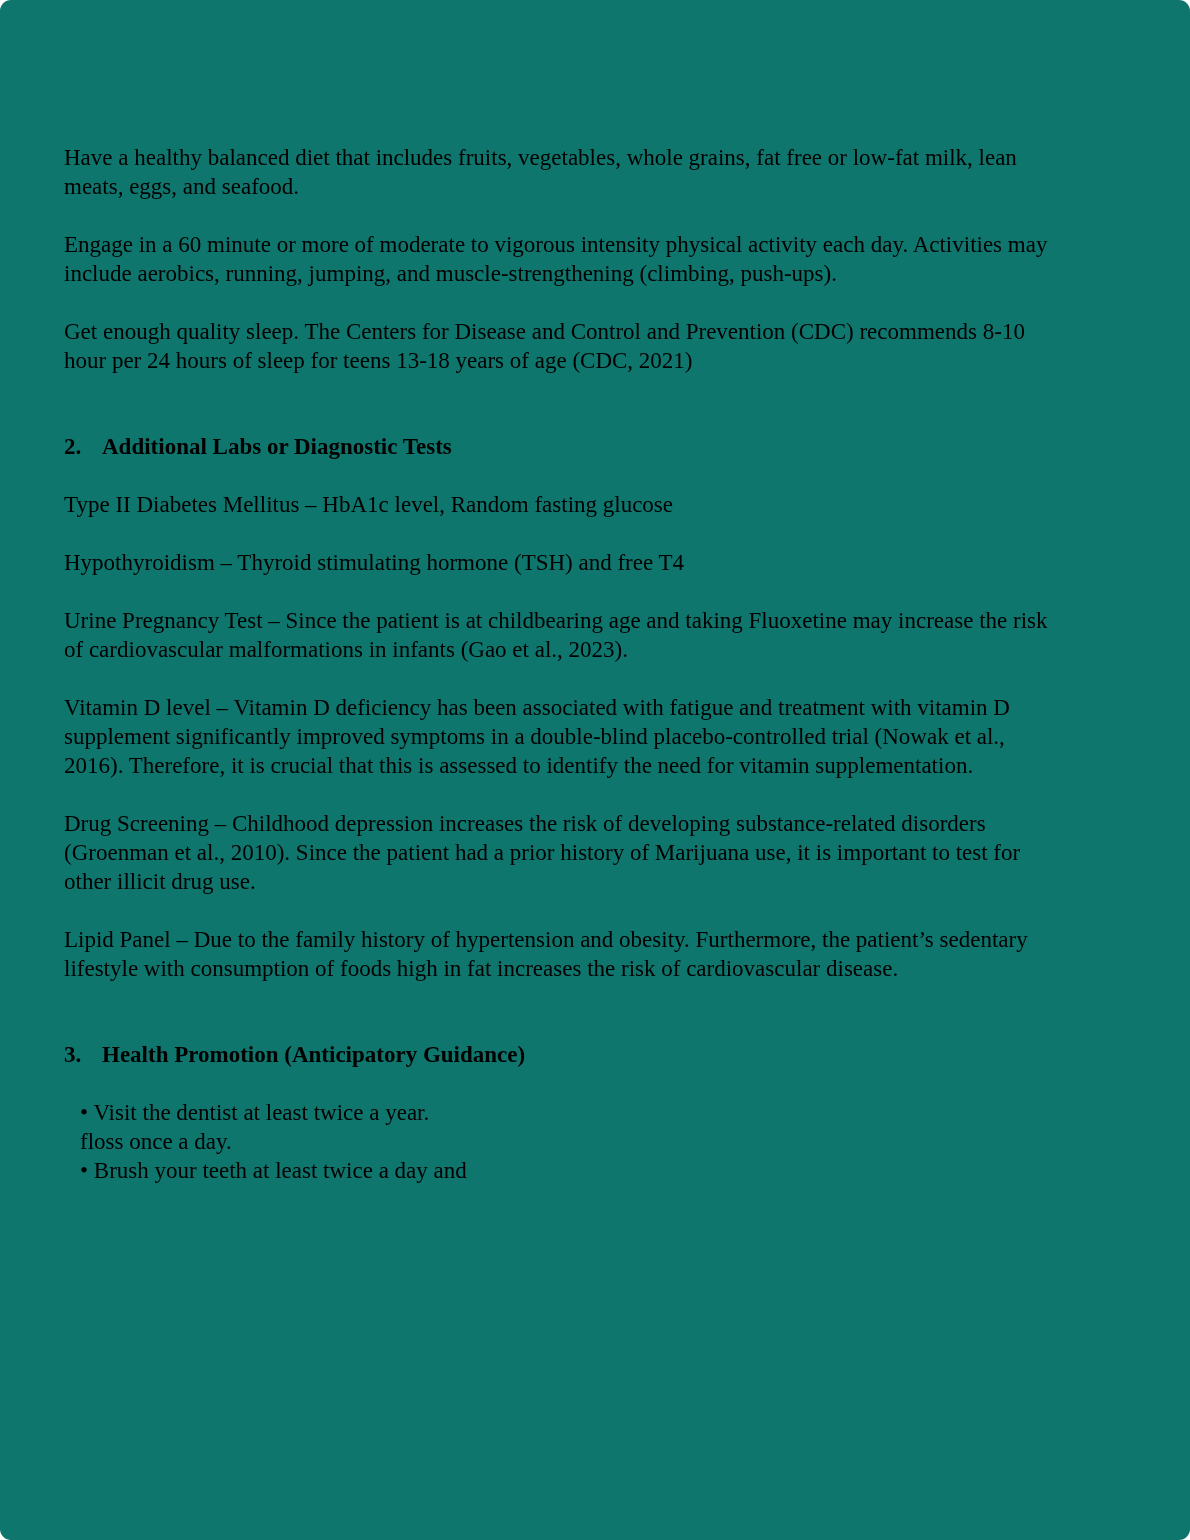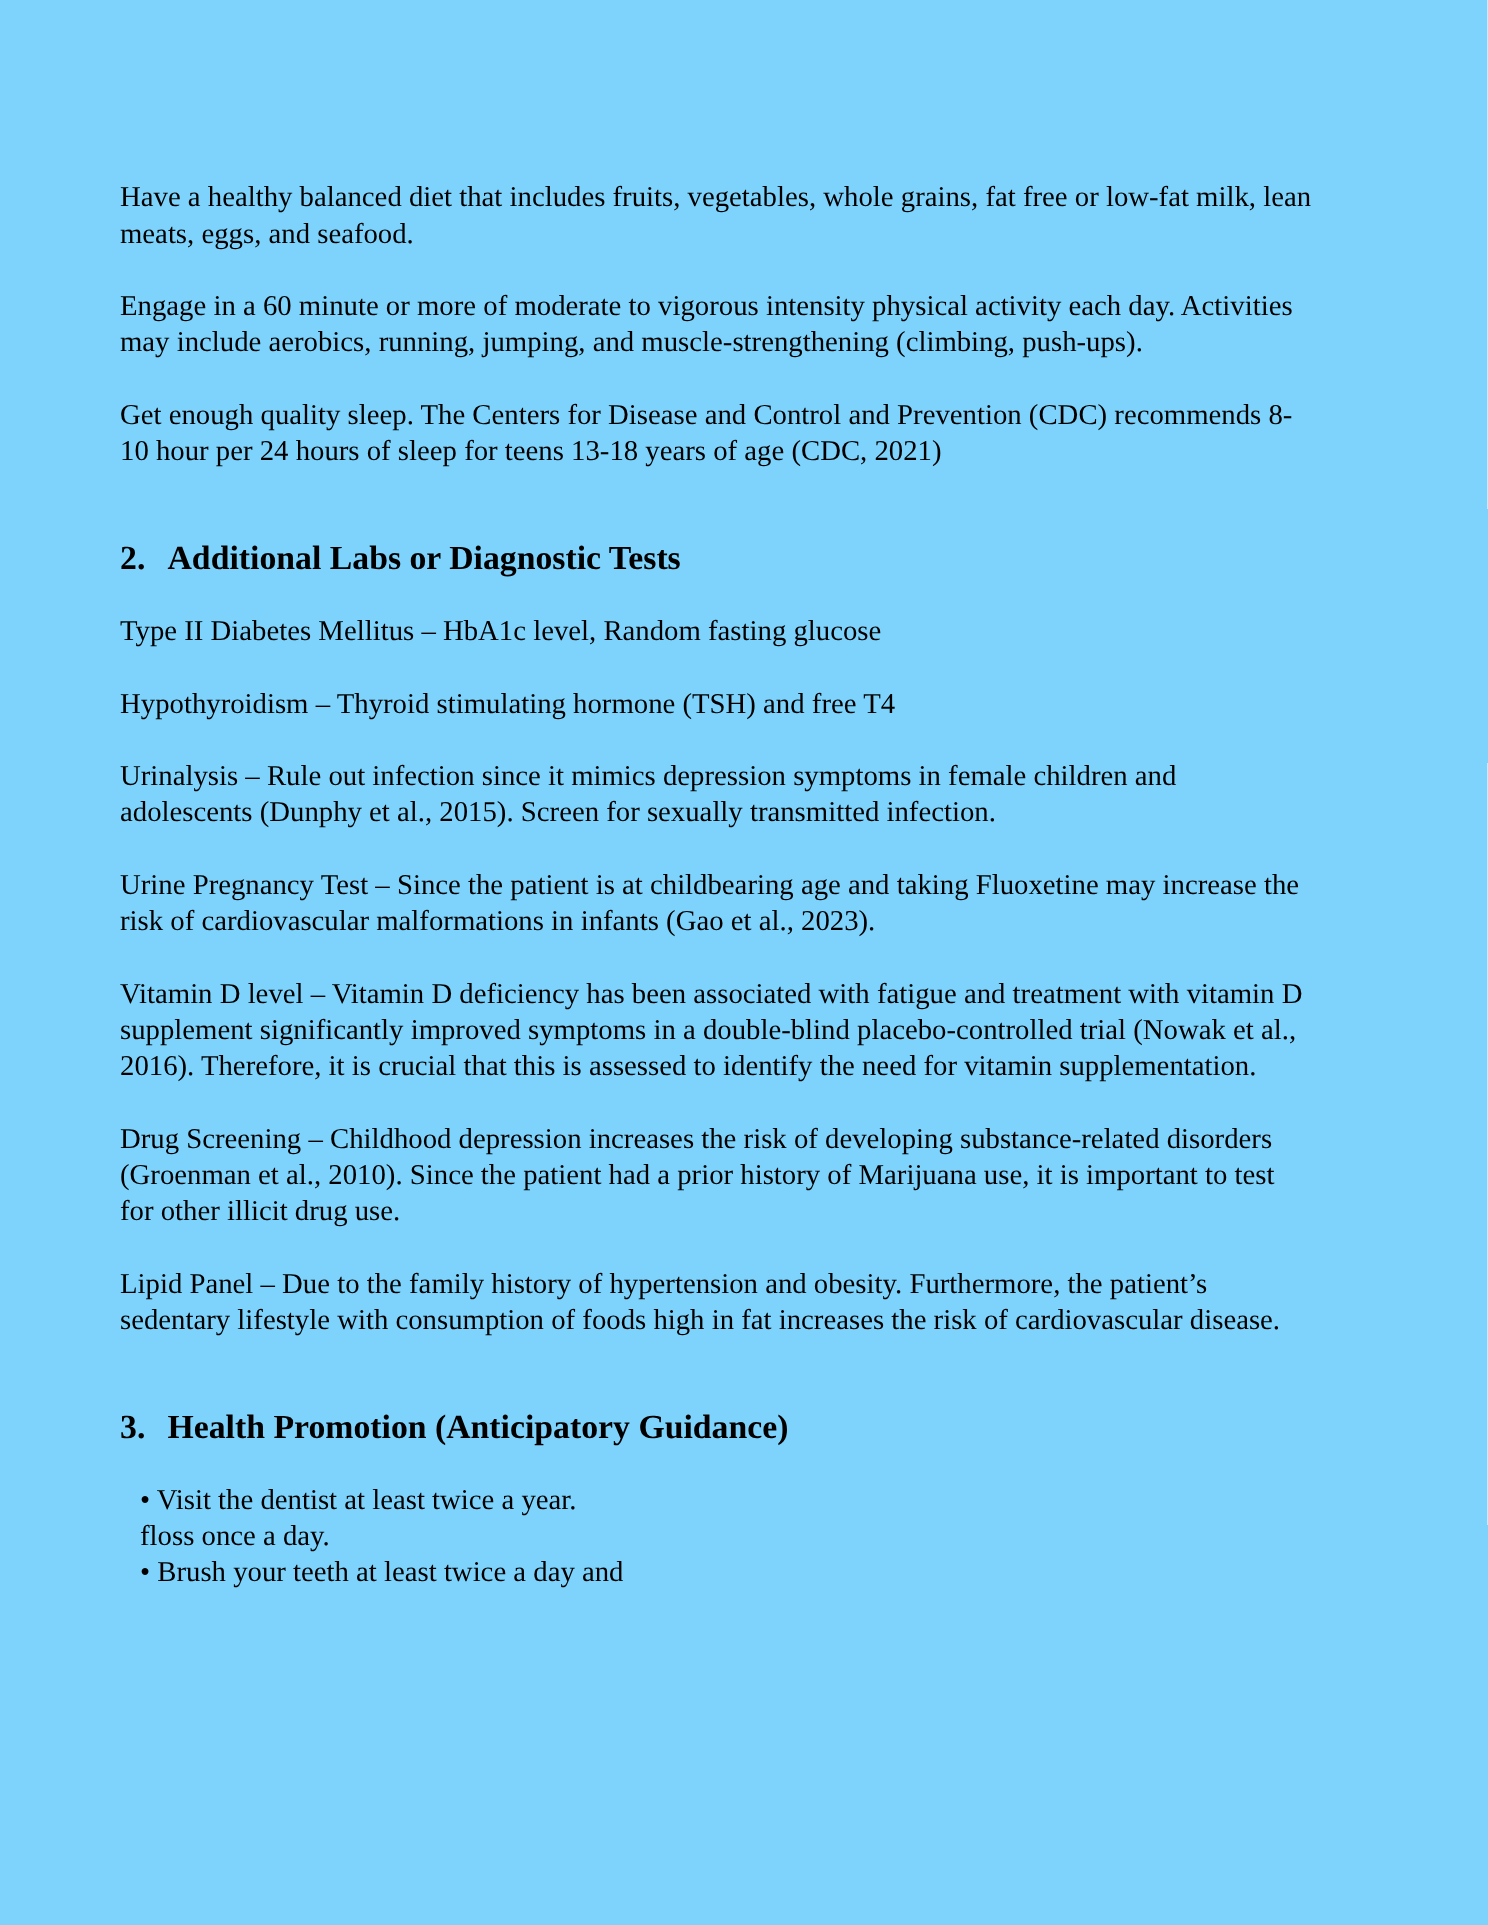--- a/index.html
+++ b/index.html
@@ -5,35 +5,36 @@
   html, body {
     margin: 0;
     padding: 0;
     background: #ffffff;
   }
   .sheet {
     position: relative;
     width: 1190px;
     height: 1540px;
     margin: 0 auto;
-    background: #7dd3fc;
+    background: #0f766e;
     box-sizing: border-box;
-    padding: 143px 140px 40px 96px;
+    padding: 143px 140px 40px 64px;
     font-family: "Liberation Serif", "DejaVu Serif", serif;
     font-size: 23px;
     line-height: 29px;
     color: #000000;
     overflow: hidden;
+    border-radius: 11px;
   }
   .para {
     margin: 0 0 29px 0;
     text-align: left;
   }
   .heading {
-    font-size: 27px;
+    font-size: 23px;
     font-weight: bold;
     margin: 57px 0 29px 0;
     line-height: 29px;
     font-family: Liberation Serif, serif;
   }
   .heading .hnum {
     display: inline-block;
     width: 38px;
   }
   .guidance-lines {
@@ -58,21 +59,20 @@
   <h2 class="heading">
     <span class="hnum">2.</span><span class="htext">Additional Labs or Diagnostic Tests</span>
   </h2>
 
 
   <p class="para">Type II Diabetes Mellitus – HbA1c level, Random fasting glucose</p>
 
   <p class="para">Hypothyroidism – Thyroid stimulating hormone (TSH) and free T4</p>
 
 
-  <p class="para">Urinalysis – Rule out infection since it mimics depression symptoms in female children and adolescents (Dunphy et al., 2015). Screen for sexually transmitted infection.</p>
 
   <p class="para">Urine Pregnancy Test – Since the patient is at childbearing age and taking Fluoxetine may increase the risk of cardiovascular malformations in infants (Gao et al., 2023).</p>
 
   <p class="para">Vitamin D level – Vitamin D deficiency has been associated with fatigue and treatment with vitamin D supplement significantly improved symptoms in a double-blind placebo-controlled trial (Nowak et al., 2016). Therefore, it is crucial that this is assessed to identify the need for vitamin supplementation.</p>
 
   <p class="para">Drug Screening – Childhood depression increases the risk of developing substance-related disorders (Groenman et al., 2010). Since the patient had a prior history of Marijuana use, it is important to test for other illicit drug use.</p>
 
   <p class="para">Lipid Panel – Due to the family history of hypertension and obesity. Furthermore, the patient’s sedentary lifestyle with consumption of foods high in fat increases the risk of cardiovascular disease.</p>
 
   <h2 class="heading">

